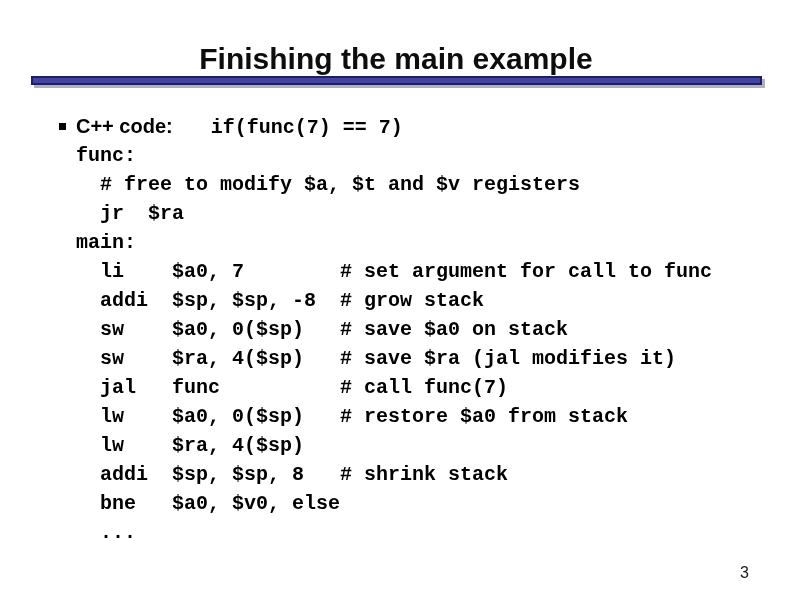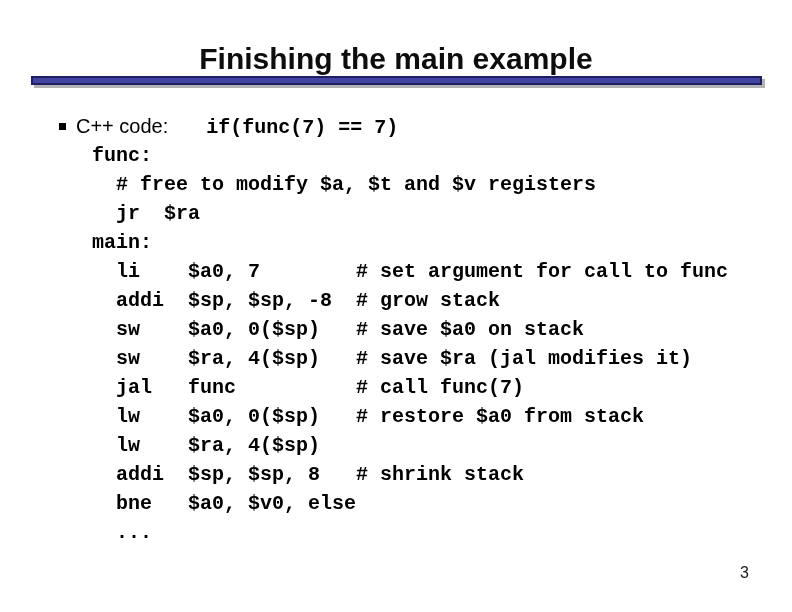--- a/index.html
+++ b/index.html
@@ -51,32 +51,32 @@
   }
   .bullet-row {
     position: absolute;
     left: 76px;
     top: 112px;
     line-height: 29px;
     white-space: nowrap;
   }
   .bullet-label {
     font-size: 20px;
-    font-weight: normal;
+    font-weight: bold;
     font-family: "Liberation Sans", "DejaVu Sans", sans-serif;
   }
   .inline-code {
     font-size: 20px;
     font-weight: bold;
     font-family: "Liberation Mono", "DejaVu Sans Mono", monospace;
     margin-left: 38px;
   }
   .code-block {
     position: absolute;
-    left: 92px;
+    left: 76px;
     top: 141px;
     margin: 0;
     font-family: "Liberation Mono", "DejaVu Sans Mono", monospace;
     font-size: 20px;
     font-weight: bold;
     line-height: 29px;
     color: #000000;
     white-space: pre;
   }
 </style>

